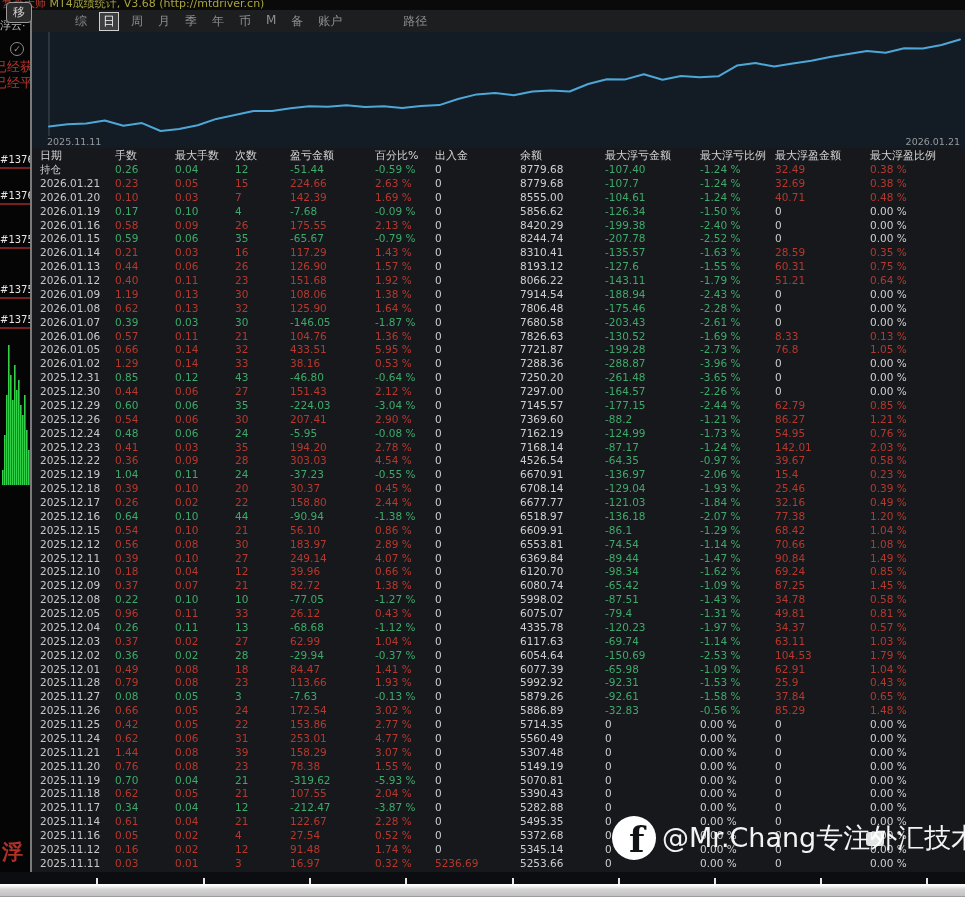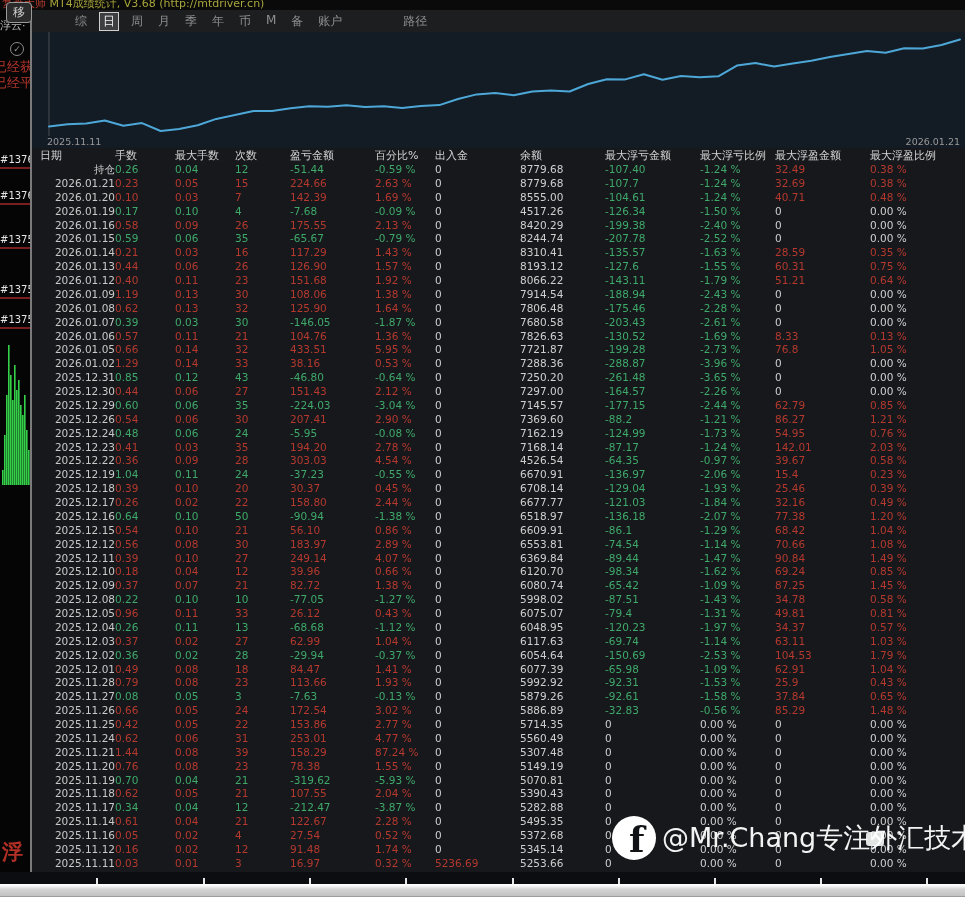--- a/index.html
+++ b/index.html
@@ -31,21 +31,21 @@
   .axis-label{position:absolute;bottom:1px;font-size:9.5px;color:#9a9a9a;}
   #axis-start{left:15px;}
   #axis-end{right:5px;}
   
   .tgrid{display:grid;grid-template-columns:75px 60px 60px 55px 85px 60px 85px 85px 95px 75px 95px 1fr;padding-left:10px;}
   #table-header{position:absolute;left:30px;top:148px;width:935px;height:15px;color:#d4d4d4;font-size:11px;}
   #table-header .hcell{white-space:nowrap;}
   #table-body{position:absolute;left:30px;top:163px;width:935px;}
   .trow{height:13.88px;line-height:13.9px;font-size:10.5px;white-space:nowrap;}
   .trow>div{overflow:visible;}
-  .date{color:#c9c9c9;text-align:right;}
+  .date{color:#c9c9c9;}
   .white{color:#cfcfcf;}
   .green{color:#3fa96a;}
   .red{color:#b5392e;}
   
   #bottom-strip{position:absolute;left:0;top:872px;width:965px;height:12px;background:#0b0d10;}
   .tick{position:absolute;bottom:0;width:2px;height:6px;background:#e8e8e8;}
   #window-bottom-edge{position:absolute;left:0;top:884px;width:965px;height:13px;
     background:linear-gradient(#ffffff,#d4d4d4 40%,#c2c2c2);border-top:1px solid #fff;border-bottom:1px solid #9e9e9e;box-sizing:border-box;}
   
   #left-strip{position:absolute;left:0;top:10px;width:30px;height:874px;background:#050505;overflow:hidden;}
@@ -202,21 +202,21 @@
       <div class="red">0.48 %</div>
     </div>
     <div class="trow tgrid">
       <div class="date">2026.01.19</div>
       <div class="green">0.17</div>
       <div class="green">0.10</div>
       <div class="green">4</div>
       <div class="green">-7.68</div>
       <div class="green">-0.09 %</div>
       <div class="white">0</div>
-      <div class="white">4517.26</div>
+      <div class="white">5856.62</div>
       <div class="green">-126.34</div>
       <div class="green">-1.50 %</div>
       <div class="white">0</div>
       <div class="white">0.00 %</div>
     </div>
     <div class="trow tgrid">
       <div class="date">2026.01.16</div>
       <div class="red">0.58</div>
       <div class="red">0.09</div>
       <div class="red">26</div>
@@ -506,21 +506,21 @@
       <div class="white">6677.77</div>
       <div class="green">-121.03</div>
       <div class="green">-1.84 %</div>
       <div class="red">32.16</div>
       <div class="red">0.49 %</div>
     </div>
     <div class="trow tgrid">
       <div class="date">2025.12.16</div>
       <div class="green">0.64</div>
       <div class="green">0.10</div>
-      <div class="green">50</div>
+      <div class="green">44</div>
       <div class="green">-90.94</div>
       <div class="green">-1.38 %</div>
       <div class="white">0</div>
       <div class="white">6518.97</div>
       <div class="green">-136.18</div>
       <div class="green">-2.07 %</div>
       <div class="red">77.38</div>
       <div class="red">1.20 %</div>
     </div>
     <div class="trow tgrid">
@@ -622,21 +622,21 @@
       <div class="red">0.81 %</div>
     </div>
     <div class="trow tgrid">
       <div class="date">2025.12.04</div>
       <div class="green">0.26</div>
       <div class="green">0.11</div>
       <div class="green">13</div>
       <div class="green">-68.68</div>
       <div class="green">-1.12 %</div>
       <div class="white">0</div>
-      <div class="white">6048.95</div>
+      <div class="white">4335.78</div>
       <div class="green">-120.23</div>
       <div class="green">-1.97 %</div>
       <div class="red">34.37</div>
       <div class="red">0.57 %</div>
     </div>
     <div class="trow tgrid">
       <div class="date">2025.12.03</div>
       <div class="red">0.37</div>
       <div class="red">0.02</div>
       <div class="red">27</div>
@@ -746,21 +746,21 @@
       <div class="white">0.00 %</div>
       <div class="white">0</div>
       <div class="white">0.00 %</div>
     </div>
     <div class="trow tgrid">
       <div class="date">2025.11.21</div>
       <div class="red">1.44</div>
       <div class="red">0.08</div>
       <div class="red">39</div>
       <div class="red">158.29</div>
-      <div class="red">87.24 %</div>
+      <div class="red">3.07 %</div>
       <div class="white">0</div>
       <div class="white">5307.48</div>
       <div class="white">0</div>
       <div class="white">0.00 %</div>
       <div class="white">0</div>
       <div class="white">0.00 %</div>
     </div>
     <div class="trow tgrid">
       <div class="date">2025.11.20</div>
       <div class="red">0.76</div>

